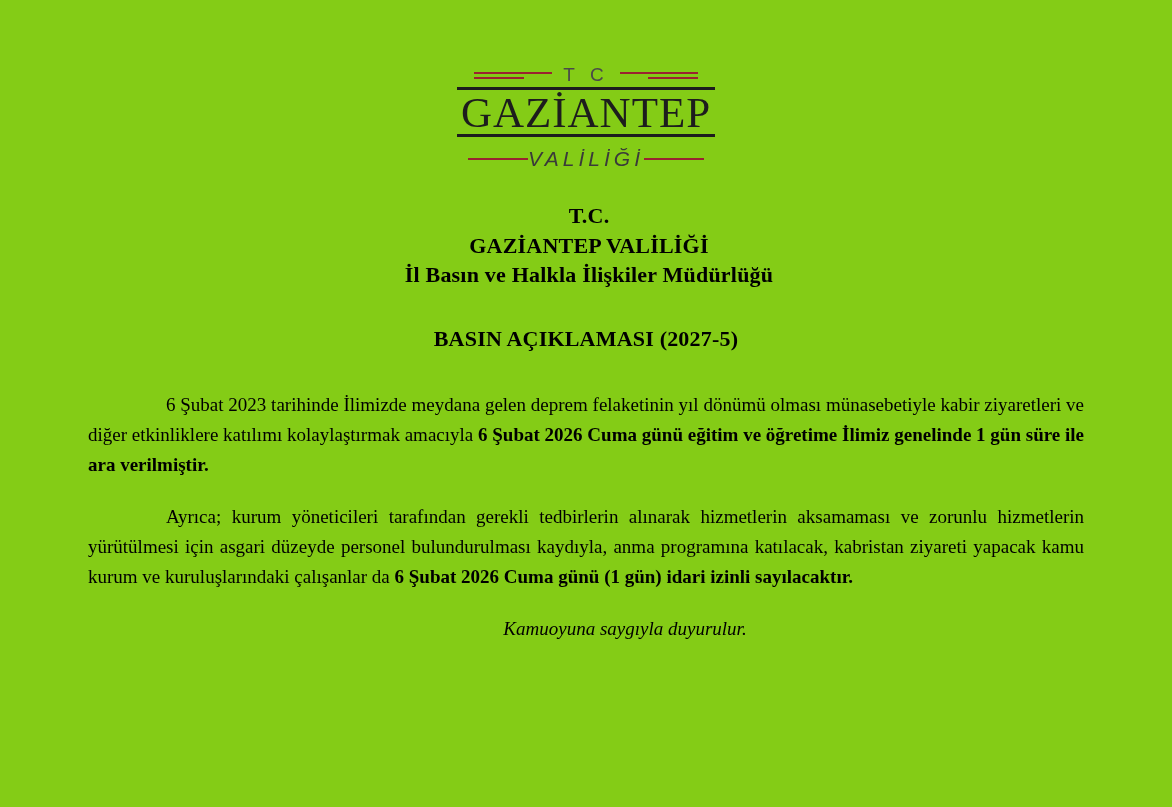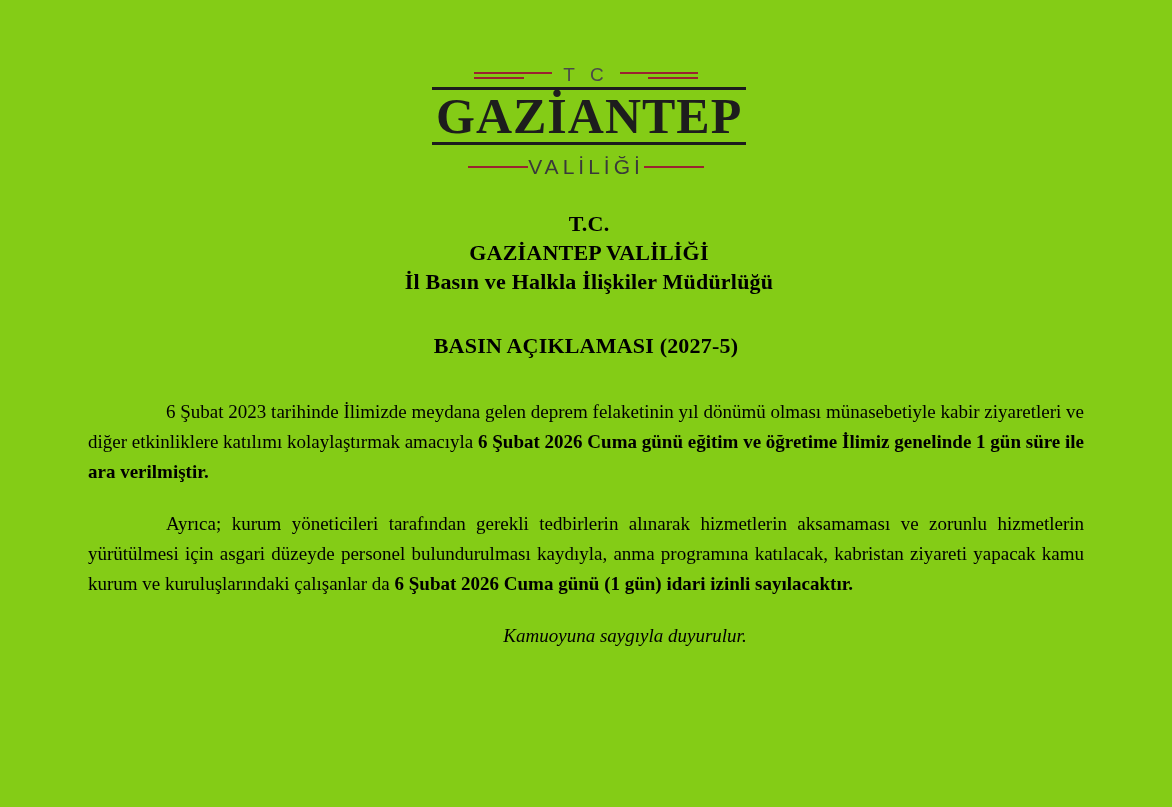--- a/index.html
+++ b/index.html
@@ -57,22 +57,22 @@
   .logo-tc {
     font-family: "Liberation Sans", sans-serif;
     font-size: 19px;
     letter-spacing: 5px;
     color: #4a4a4a;
     font-weight: 400;
   }
   .logo-main {
     margin-top: 2px;
     font-family: "Liberation Serif", serif;
-    font-weight: 700;
-    font-size: 50px;
+    font-weight: 400;
+    font-size: 43px;
     letter-spacing: 1px;
     color: #1d1d1d;
     line-height: 1.05;
     position: relative;
     display: inline-block;
   }
   .logo-main::before,
   .logo-main::after {
     content: "";
     position: absolute;
@@ -82,20 +82,21 @@
     background: #1d1d1d;
   }
   .logo-main::before { top: -3px; }
   .logo-main::after { bottom: -2px; }
   .logo-row-bottom {
     display: flex;
     align-items: center;
     justify-content: center;
     height: 28px;
     margin-top: 10px;
+    font-style: italic;
   }
   .logo-valilik {
     font-family: "Liberation Sans", sans-serif;
     font-size: 21px;
     letter-spacing: 4px;
     color: #3a3a3a;
     font-weight: 400;
   }
   .logo-rule-small {
     width: 60px;

